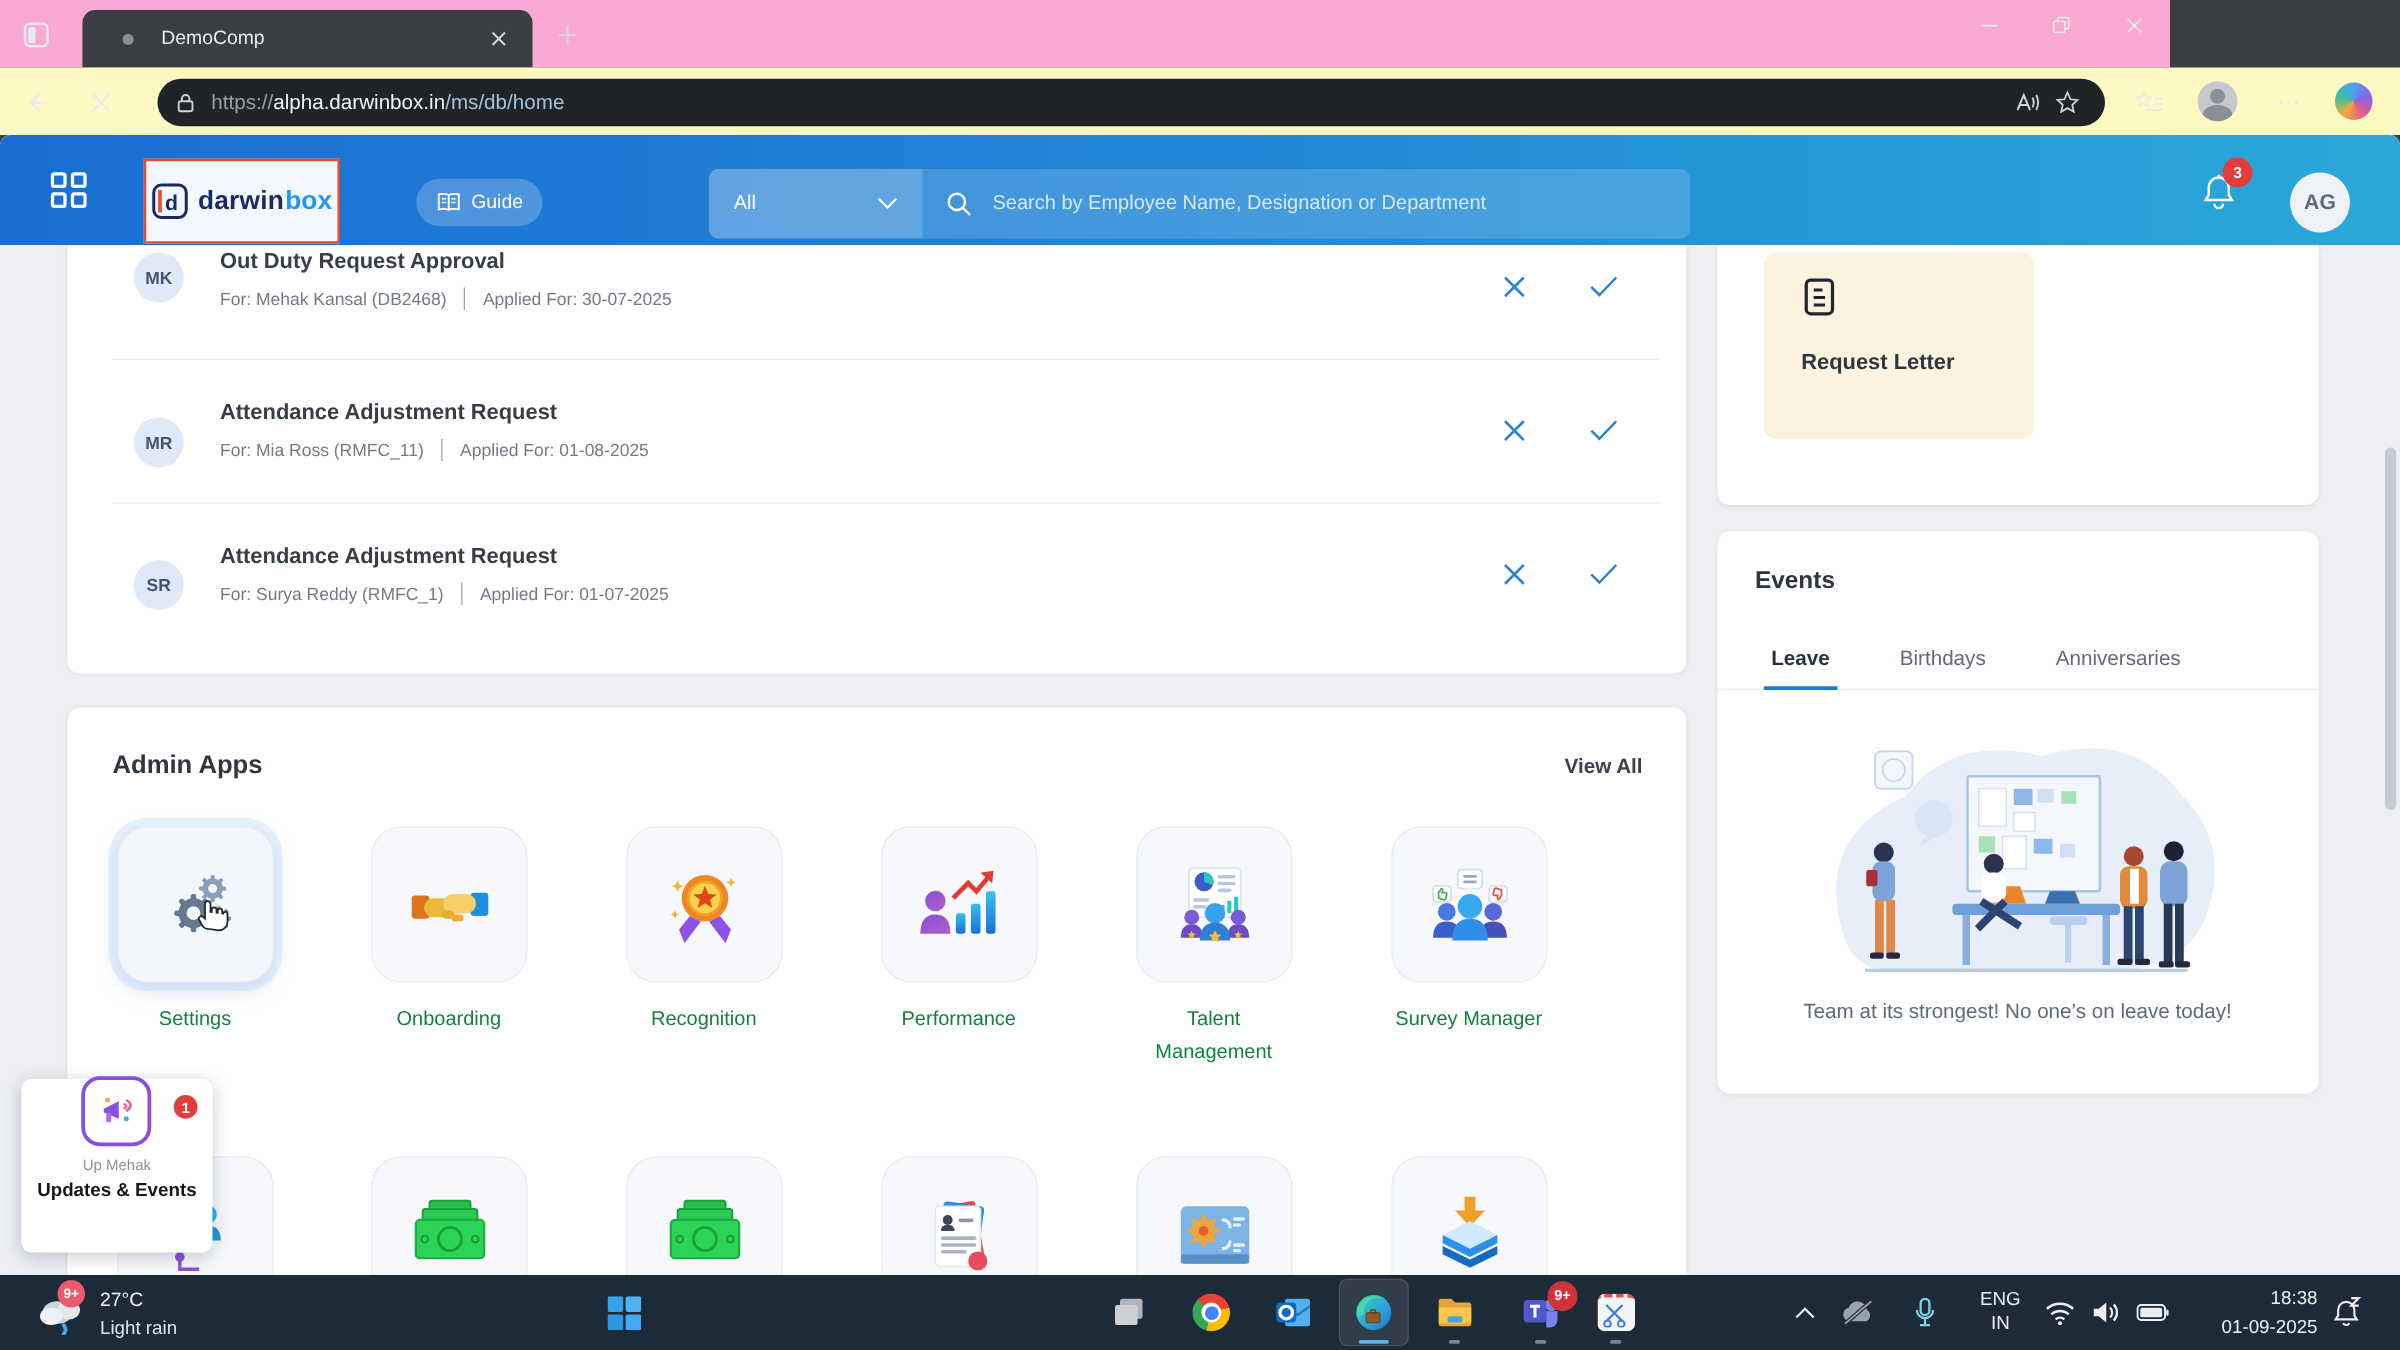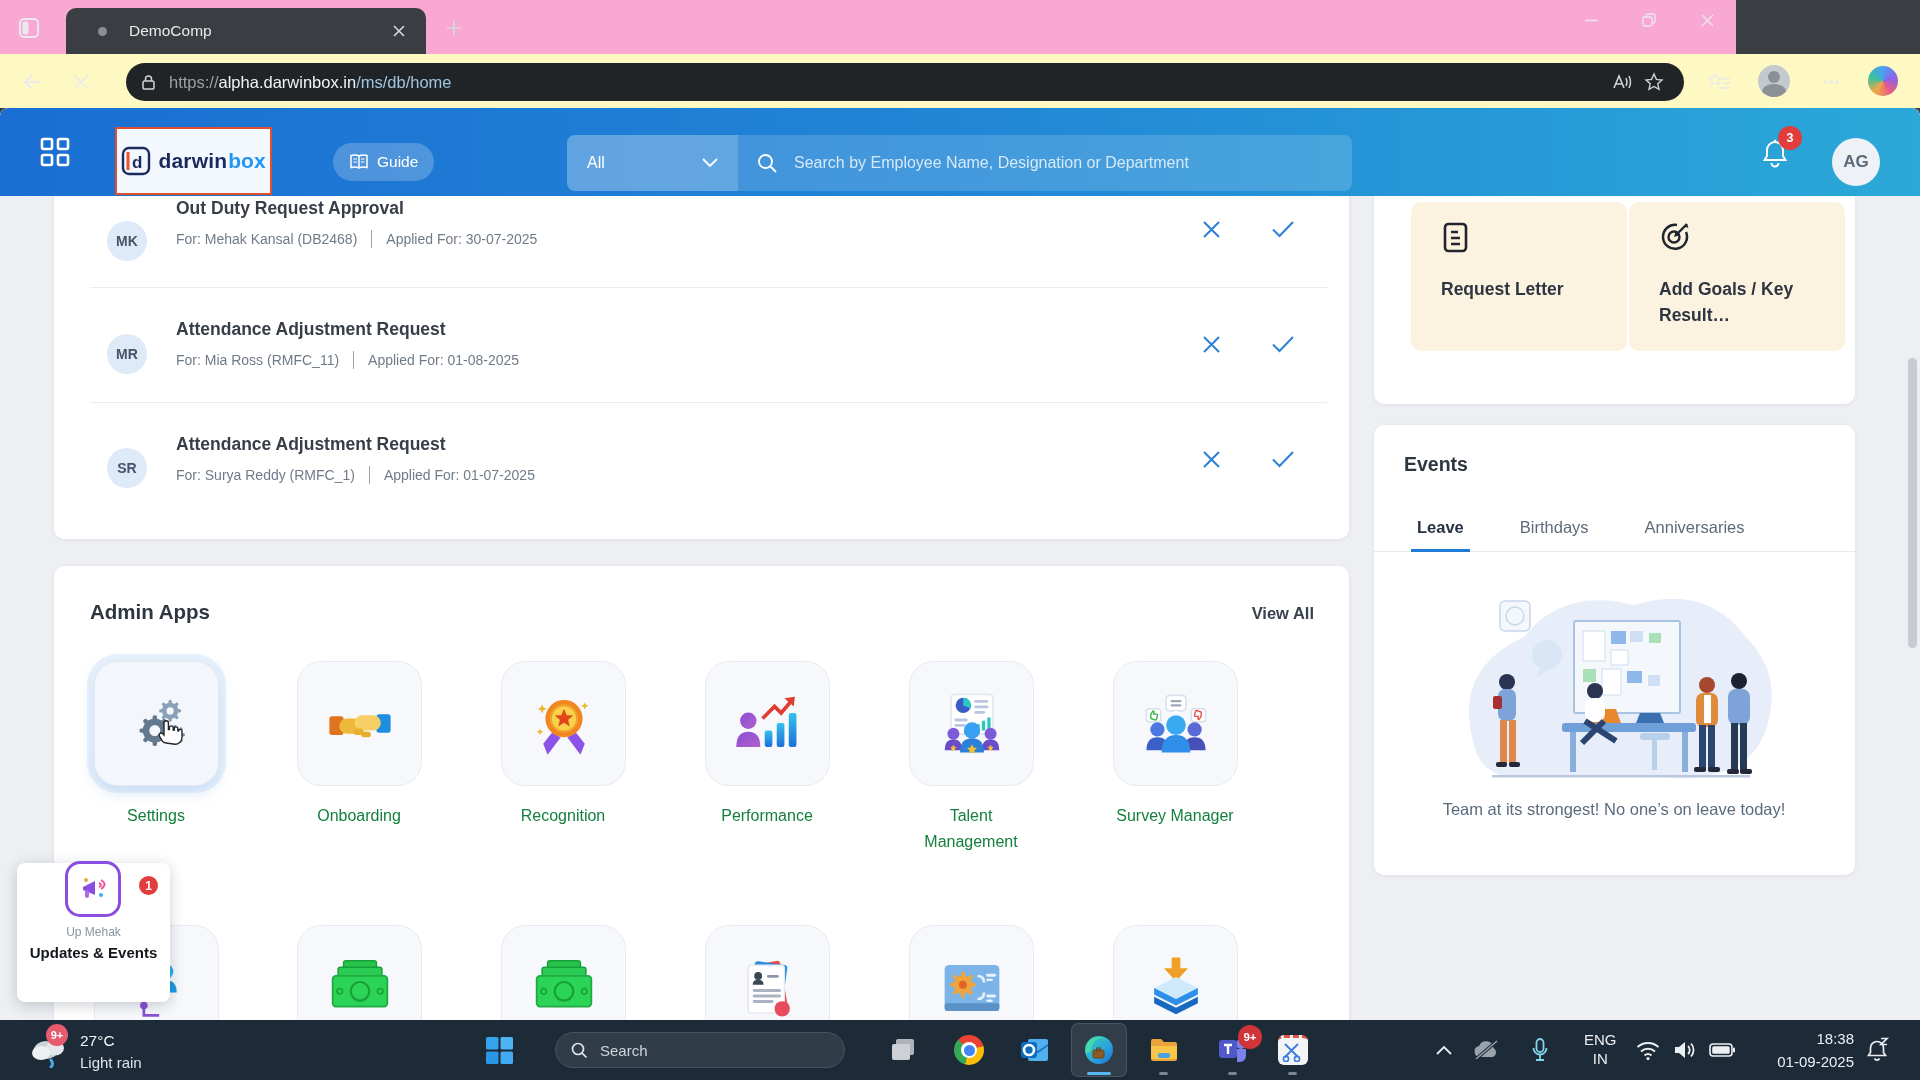--- a/index.html
+++ b/index.html
@@ -178,21 +178,21 @@
         </svg>
     </div>
     <div class="abs" style="left:1868px;top:12px;width:30px;height:30px;border-radius:50%;background:conic-gradient(#4ba0f4,#8a63e8,#e85a8a,#f0a840,#3ac0a0,#4ba0f4);"></div>
   </div>
 
   <div class="page">
 
     <div class="card" style="left:54px;top:50px;width:1295px;height:381px;">
 
       <div class="appr-row">
-        <div class="appr-avatar" style="left:17px;top:63px;">MK</div>
+        <div class="appr-avatar" style="left:17px;top:44px;">MK</div>
         <div class="appr-title" style="top:40px;">Out Duty Request Approval</div>
         <div class="appr-sub" style="top:72px;">
           <span>For: Mehak Kansal (DB2468)</span>
             <span class="appr-sep"></span>
             <span>Applied For: 30-07-2025</span>
         </div>
         <div class="act-btn" style="left:1101px;top:51px;">
             <svg width="21" height="21" viewBox="0 0 21 21">
               <path d="M3 3 L18 18 M18 3 L3 18" stroke="#2e7fd6" stroke-width="2"></path>
             </svg>
@@ -448,30 +448,20 @@
       </div>
     </div>
 
     <div class="card" style="left:1374px;top:50px;width:481px;height:246px;">
       <div class="beige-tile" style="left:37px;top:44px;">
         <svg width="30" height="32" viewBox="0 0 28 32">
           <rect x="3" y="2" width="21" height="27" rx="3.5" fill="none" stroke="#1f262e" stroke-width="2.6"></rect>
           <path d="M9 10 H16 M9 16 H18 M9 22 H18" stroke="#1f262e" stroke-width="2.3"></path>
         </svg>
         <div class="beige-label">Request Letter</div>
-      </div>
-      <div class="beige-tile" style="left:255px;top:44px;">
-        <svg width="32" height="32" viewBox="0 0 32 32">
-          <path d="M27 10 A12 12 0 1 1 18 3" fill="none" stroke="#1f262e" stroke-width="2.5"></path>
-          <circle cx="15" cy="15" r="5.5" fill="none" stroke="#1f262e" stroke-width="2.4"></circle>
-          <path d="M28 2 L17 13" stroke="#1f262e" stroke-width="2.4"></path>
-            <polygon points="15,15 20,13.5 16.5,10" fill="#1f262e"></polygon>
-          <polygon points="28,2 29.5,6 25,4.5" fill="#1f262e"></polygon>
-        </svg>
-        <div class="beige-label">Add Goals / Key Result…</div>
       </div>
     </div>
 
     <div class="card" style="left:1374px;top:317px;width:481px;height:450px;">
       <div class="events-title">Events</div>
       <div class="tabs">
         <div class="tab-item active">Leave</div>
         <div class="tab-item">Birthdays</div>
         <div class="tab-item">Anniversaries</div>
       </div>
@@ -624,27 +614,20 @@
 
     <div class="tb-ico" style="left:483px;">
       <svg width="27" height="27" viewBox="0 0 27 27">
           <rect x="0" y="0" width="12.5" height="12.5" rx="1.5" fill="#35a2ec"></rect>
           <rect x="14.5" y="0" width="12.5" height="12.5" rx="1.5" fill="#4db4f4"></rect>
           <rect x="0" y="14.5" width="12.5" height="12.5" rx="1.5" fill="#2b96e4"></rect>
           <rect x="14.5" y="14.5" width="12.5" height="12.5" rx="1.5" fill="#41aaf0"></rect>
         </svg>
     </div>
 
-    <div class="tb-search">
-      <svg width="18" height="18" viewBox="0 0 18 18">
-          <circle cx="8" cy="8" r="5.5" fill="none" stroke="#dfe4e9" stroke-width="1.7"></circle>
-          <path d="M12 12 L16.5 16.5" stroke="#dfe4e9" stroke-width="1.7"></path>
-        </svg>
-      <input type="text" placeholder="Search" style="">
-    </div>
 
     <div class="tb-ico" style="left:888px;">
       <svg width="28" height="26" viewBox="0 0 28 26">
           <rect x="6" y="2" width="18" height="16" rx="2" fill="#aeb4ba"></rect>
           <rect x="2" y="7" width="18" height="16" rx="2" fill="#e8ebee"></rect>
           <rect x="2" y="7" width="18" height="16" rx="2" fill="#9aa0a6" opacity=".35"></rect>
         </svg>
     </div>
     <div class="tb-ico" style="left:953px;">
       <span style="position:relative;width:30px;height:30px;border-radius:50%;background:conic-gradient(from -45deg,#ea4335 0 120deg,#fbbc05 120deg 240deg,#34a853 240deg 360deg);display:block;">

